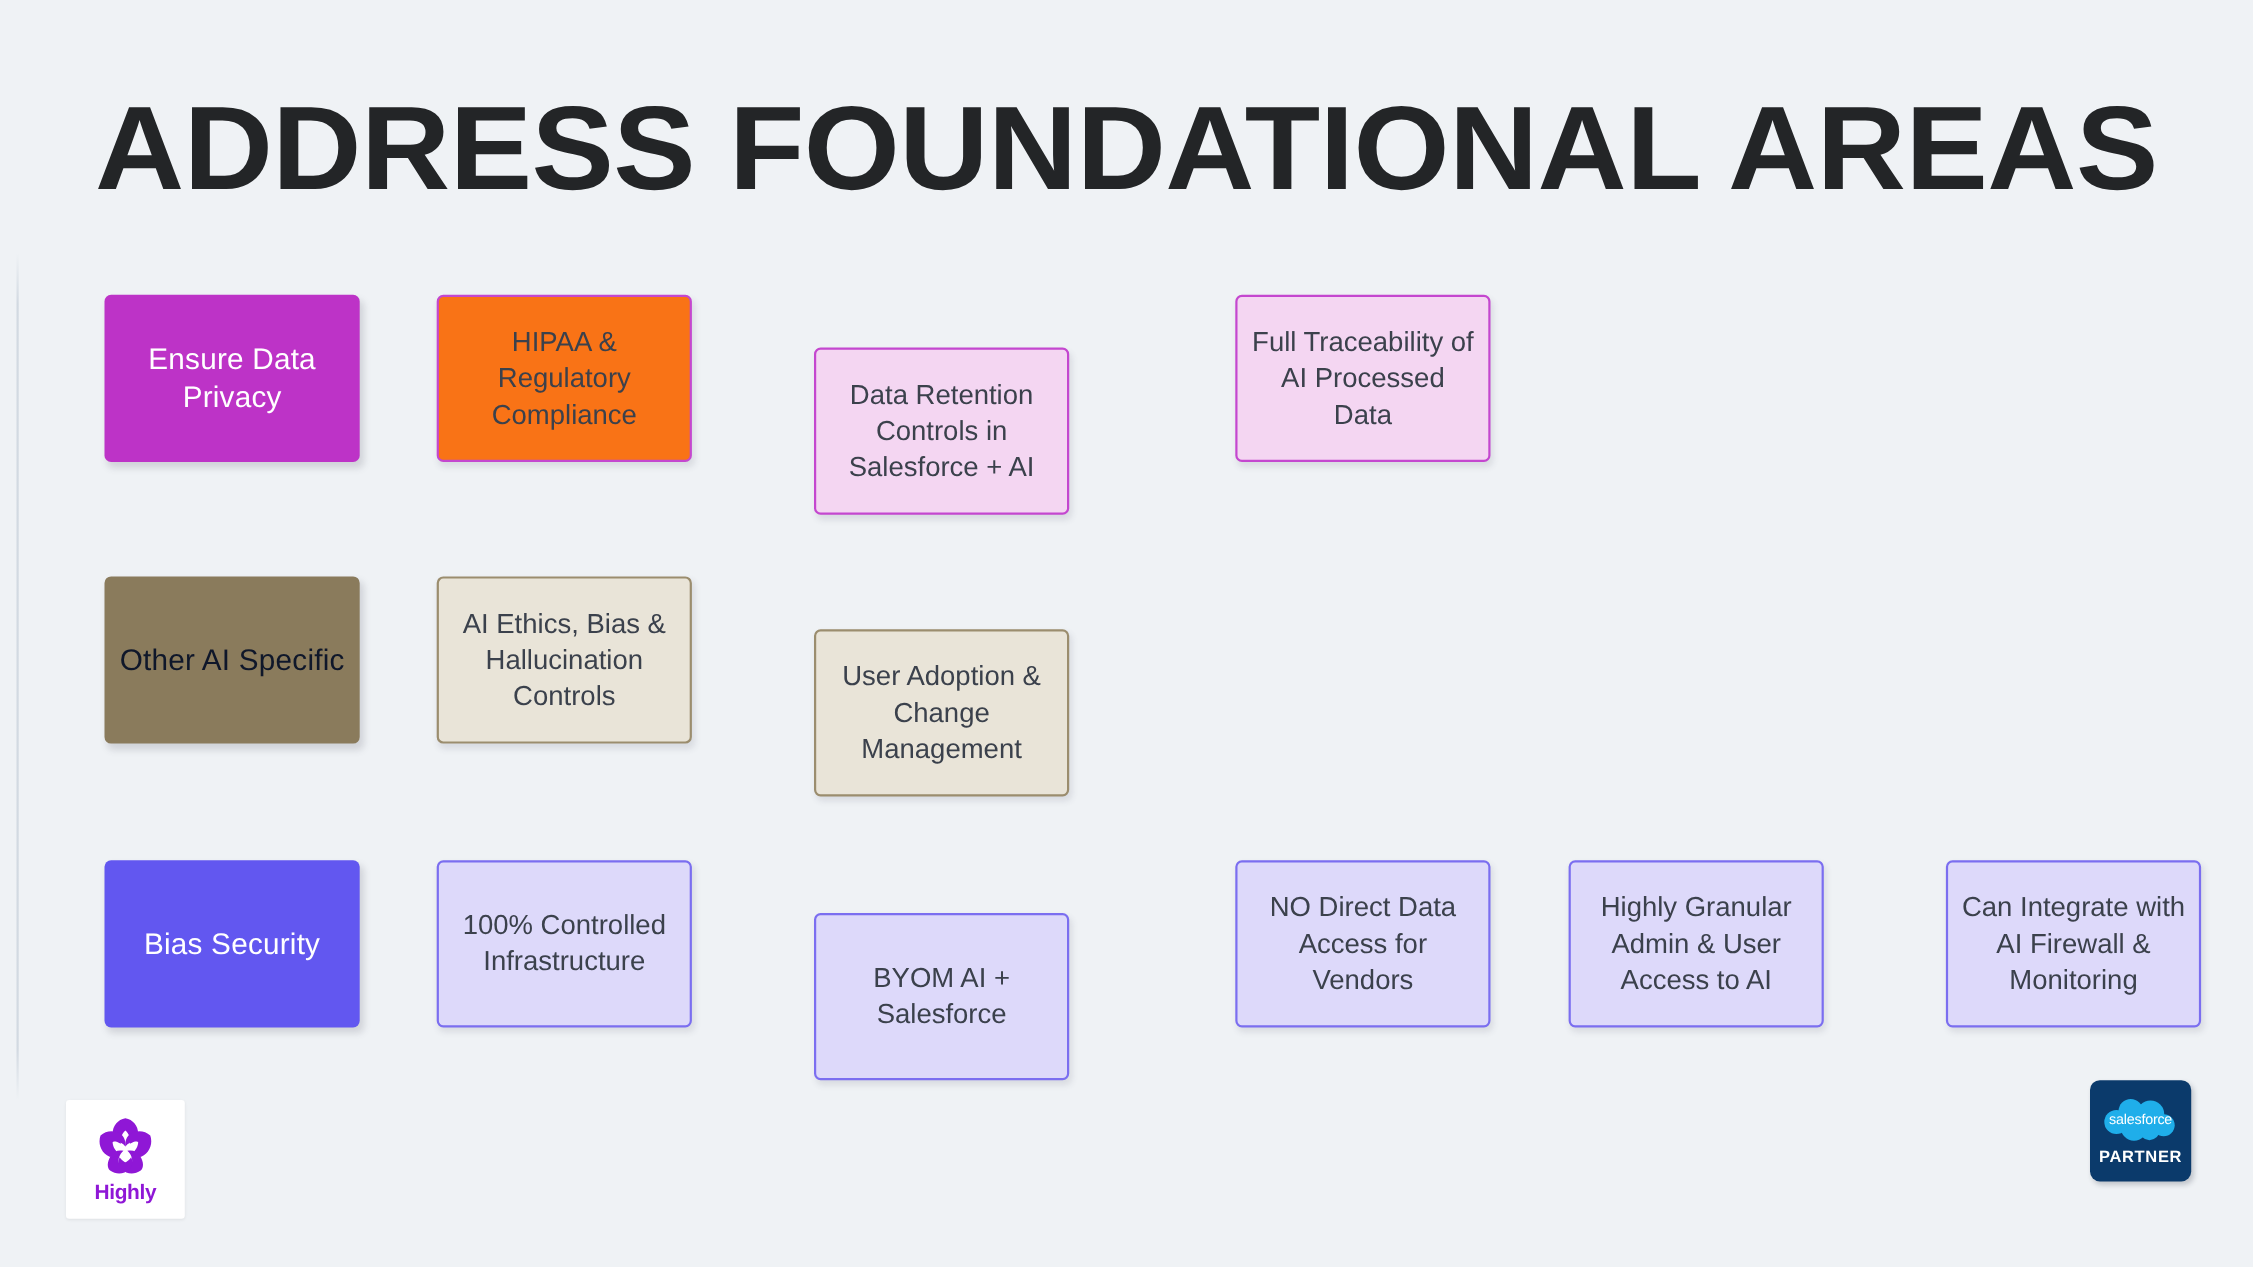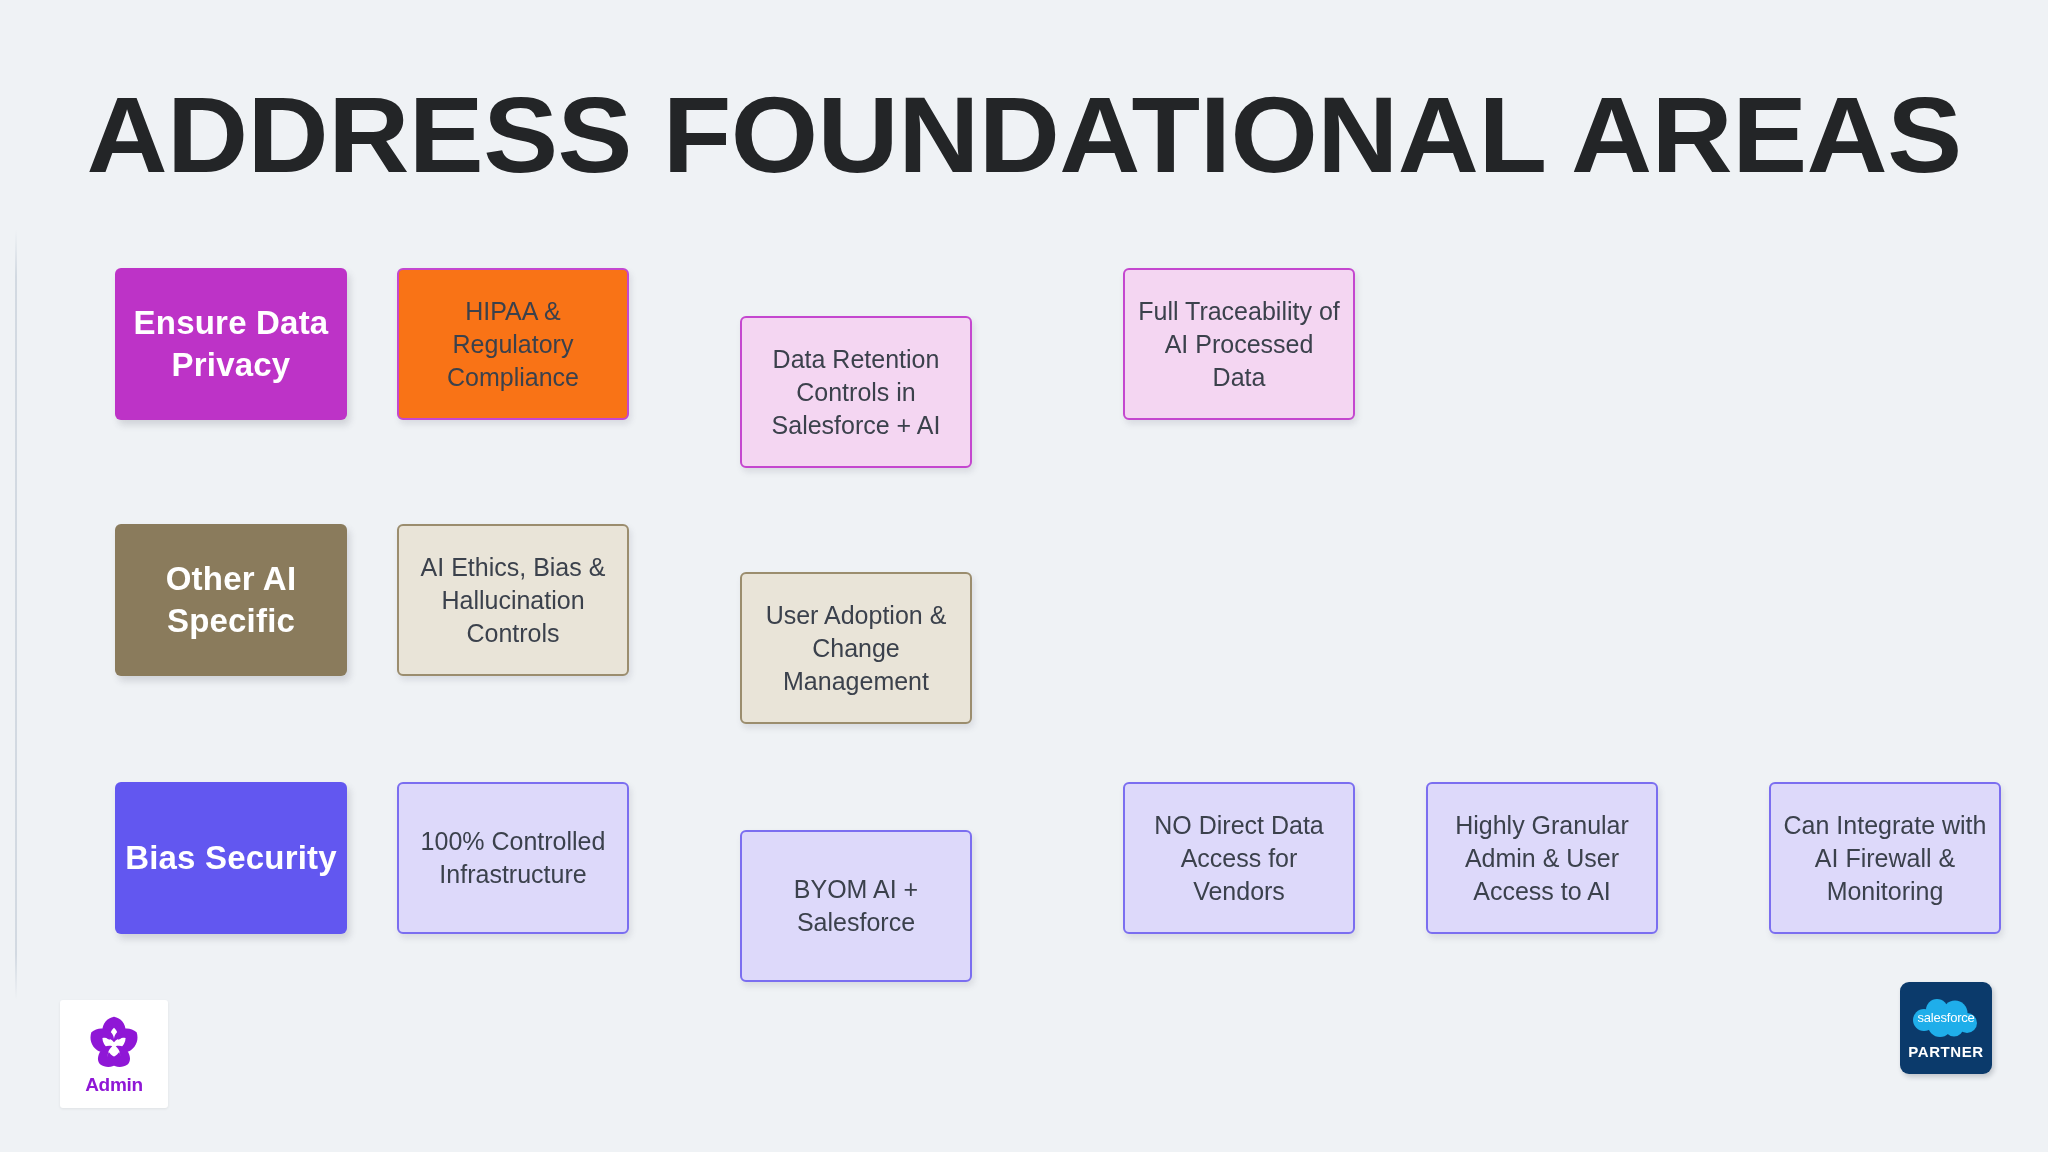--- a/index.html
+++ b/index.html
@@ -76,27 +76,26 @@
   .col-0 { left: 0px; }
   .col-1 { left: 302px; }
   .col-2 { left: 645px; margin-top: 48px; }
   .col-3 { left: 1028px; }
   .col-4 { left: 1331px; }
   .col-5 { left: 1674px; }
 
   
   .cell.label {
     color: #ffffff;
-    font-weight: 700;
-    font-size: 33px;
+    font-weight: 400;
+    font-size: 27px;
     line-height: 1.28;
     letter-spacing: 0.2px;
     box-shadow: 3px 5px 7px rgba(70,70,90,0.18);
     border: none;
-    margin-left: 20px;
   }
 
   
   .cell.item {
     font-weight: 400;
     font-size: 25px;
     line-height: 1.32;
     border-width: 2.5px;
     border-style: solid;
     color: #3b414c;
@@ -185,21 +184,21 @@
     </div>
     <div class="cell item col-2" style="background: rgb(244, 214, 242); border-color: rgb(196, 71, 207); color: rgb(59, 65, 76);">
       <span class="txt">Data Retention Controls in Salesforce + AI</span>
     </div>
     <div class="cell item col-3" style="background: rgb(244, 214, 242); border-color: rgb(196, 71, 207); color: rgb(59, 65, 76);">
       <span class="txt">Full Traceability of AI Processed Data</span>
     </div>
   </div>
 
   <div class="row row-1">
-    <div class="cell label col-0" style="background: rgb(138, 123, 92); color: #ffffff;">
+    <div class="cell label col-0" style="background: rgb(138, 123, 92); color: #0f172a;">
       <span class="txt">Other AI Specific</span>
     </div>
     <div class="cell item col-1" style="background: rgb(233, 228, 216); border-color: rgb(155, 141, 110); color: rgb(59, 65, 76);">
       <span class="txt">AI Ethics, Bias &amp; Hallucination Controls</span>
     </div>
     <div class="cell item col-2" style="background: rgb(233, 228, 216); border-color: rgb(155, 141, 110); color: rgb(59, 65, 76);">
       <span class="txt">User Adoption &amp; Change Management</span>
     </div>
   </div>
 
@@ -229,21 +228,21 @@
 <div class="gptfy-card" style="background: rgb(255, 255, 255);">
   <svg class="gptfy-mark" viewBox="0 0 100 100">
     <g fill="#8f17d6">
       <path d="M50 8 C62 10 70 20 70 32 C70 40 64 46 57 48 C58 40 56 32 50 27 C44 32 42 40 43 48 C36 46 30 40 30 32 C30 20 38 10 50 8 Z" fill="#8f17d6"></path>
       <path d="M89 35 C93 47 89 59 79 66 C72 71 64 69 59 64 C66 59 70 52 70 45 C63 43 55 46 50 52 C49 44 52 36 59 32 C69 26 81 28 89 35 Z" fill="#8f17d6"></path>
       <path d="M74 90 C64 97 52 96 44 88 C38 83 38 75 41 69 C46 76 53 80 60 79 C62 72 59 64 53 59 C61 57 69 60 73 67 C79 77 79 85 74 90 Z" fill="#8f17d6"></path>
       <path d="M26 90 C21 85 21 77 27 67 C31 60 39 57 47 59 C41 64 38 72 40 79 C47 80 54 76 59 69 C62 75 62 83 56 88 C48 96 36 97 26 90 Z" fill="#8f17d6"></path>
       <path d="M11 35 C19 28 31 26 41 32 C48 36 51 44 50 52 C45 46 37 43 30 45 C30 52 34 59 41 64 C36 69 28 71 21 66 C11 59 7 47 11 35 Z" fill="#8f17d6"></path>
     </g>
   </svg>
-  <div class="gptfy-word" style="color: rgb(143, 23, 214);">Admin</div>
+  <div class="gptfy-word" style="color: rgb(143, 23, 214);">Highly</div>
 </div>
 
 <div class="sf-badge" style="background: rgb(11, 58, 107);">
   <div class="sf-cloud-wrap">
     <svg viewBox="0 0 148 84">
       <g fill="#1faeea">
         <circle cx="56" cy="26" r="22" fill="#1faeea"></circle>
         <circle cx="92" cy="32" r="25" fill="#1faeea"></circle>
         <circle cx="30" cy="46" r="22" fill="#1faeea"></circle>
         <circle cx="116" cy="52" r="20" fill="#1faeea"></circle>

